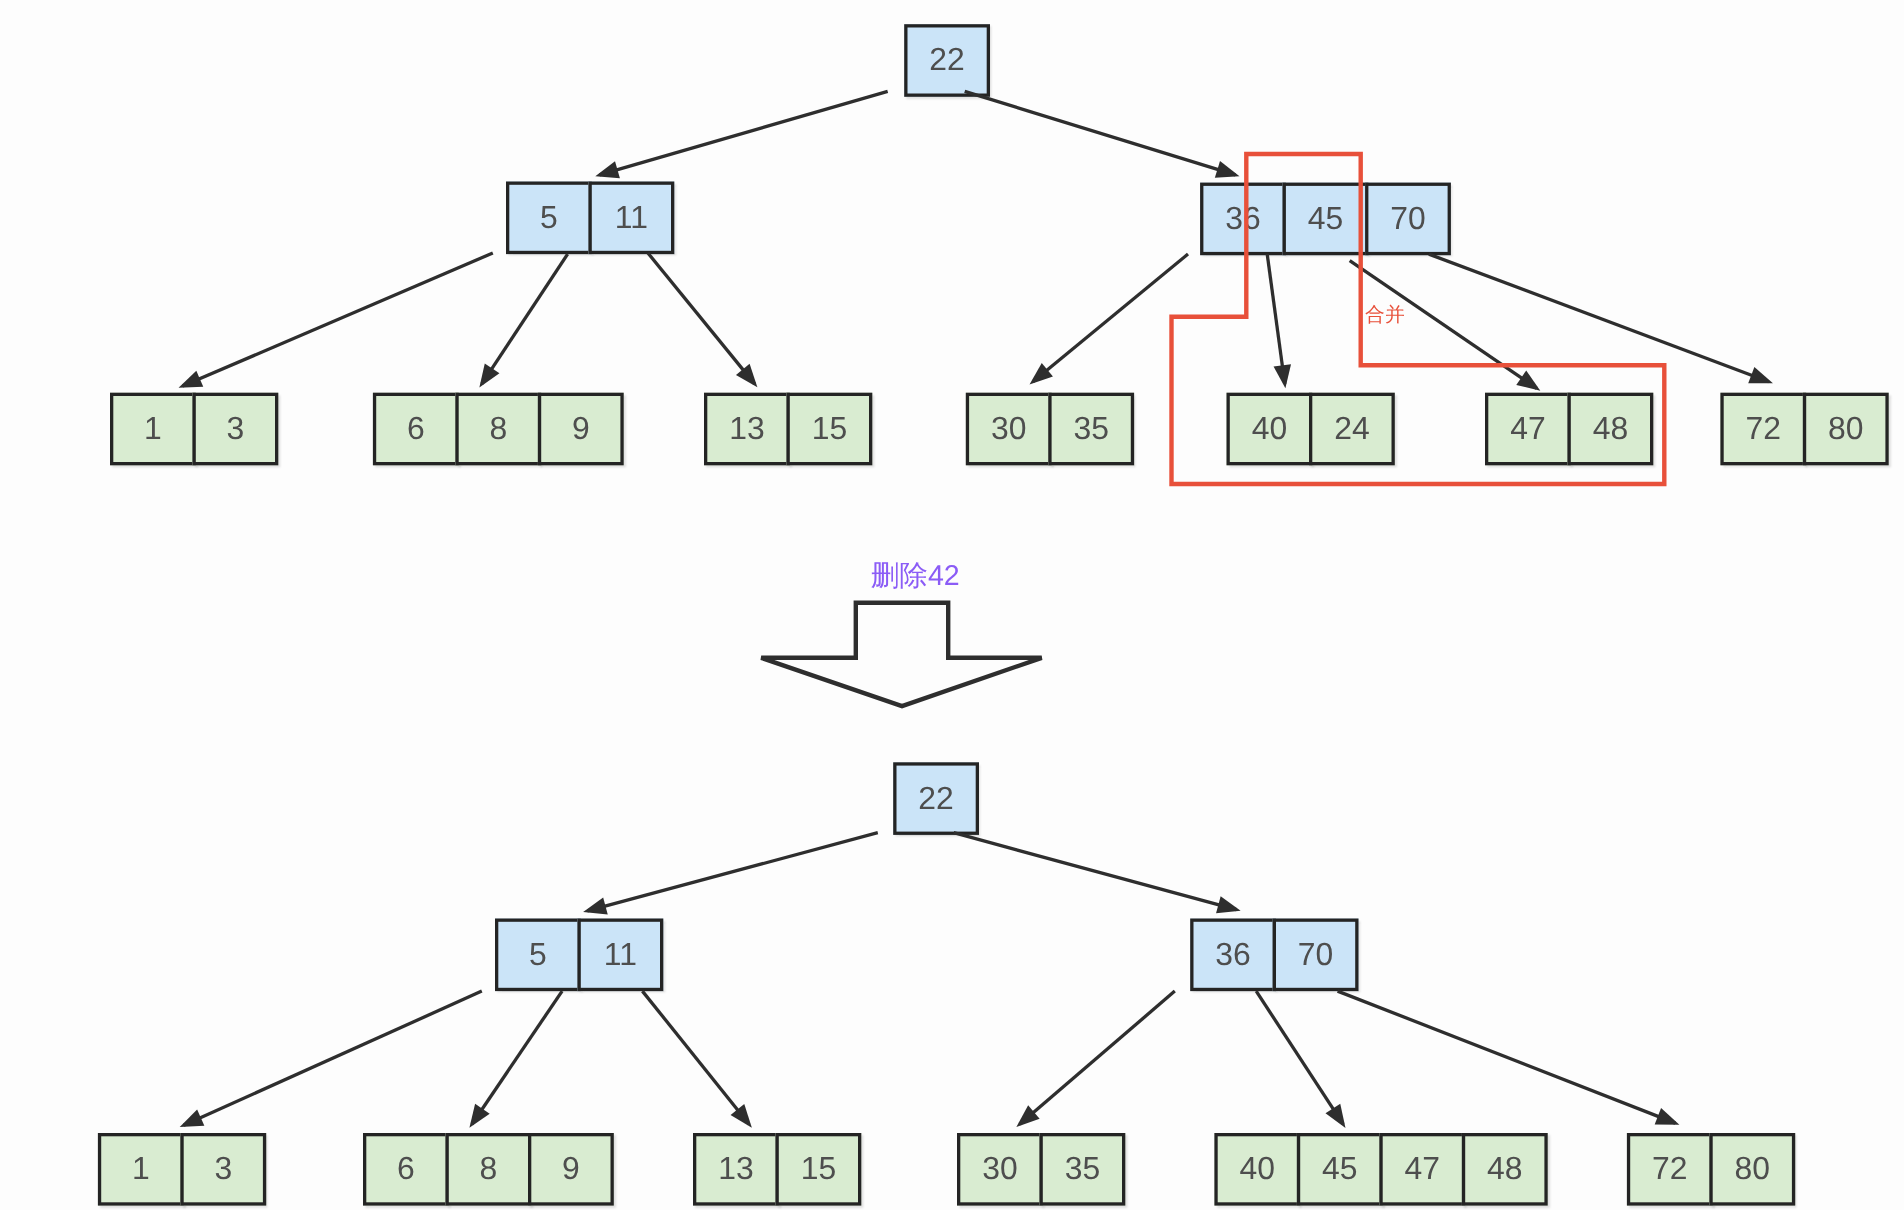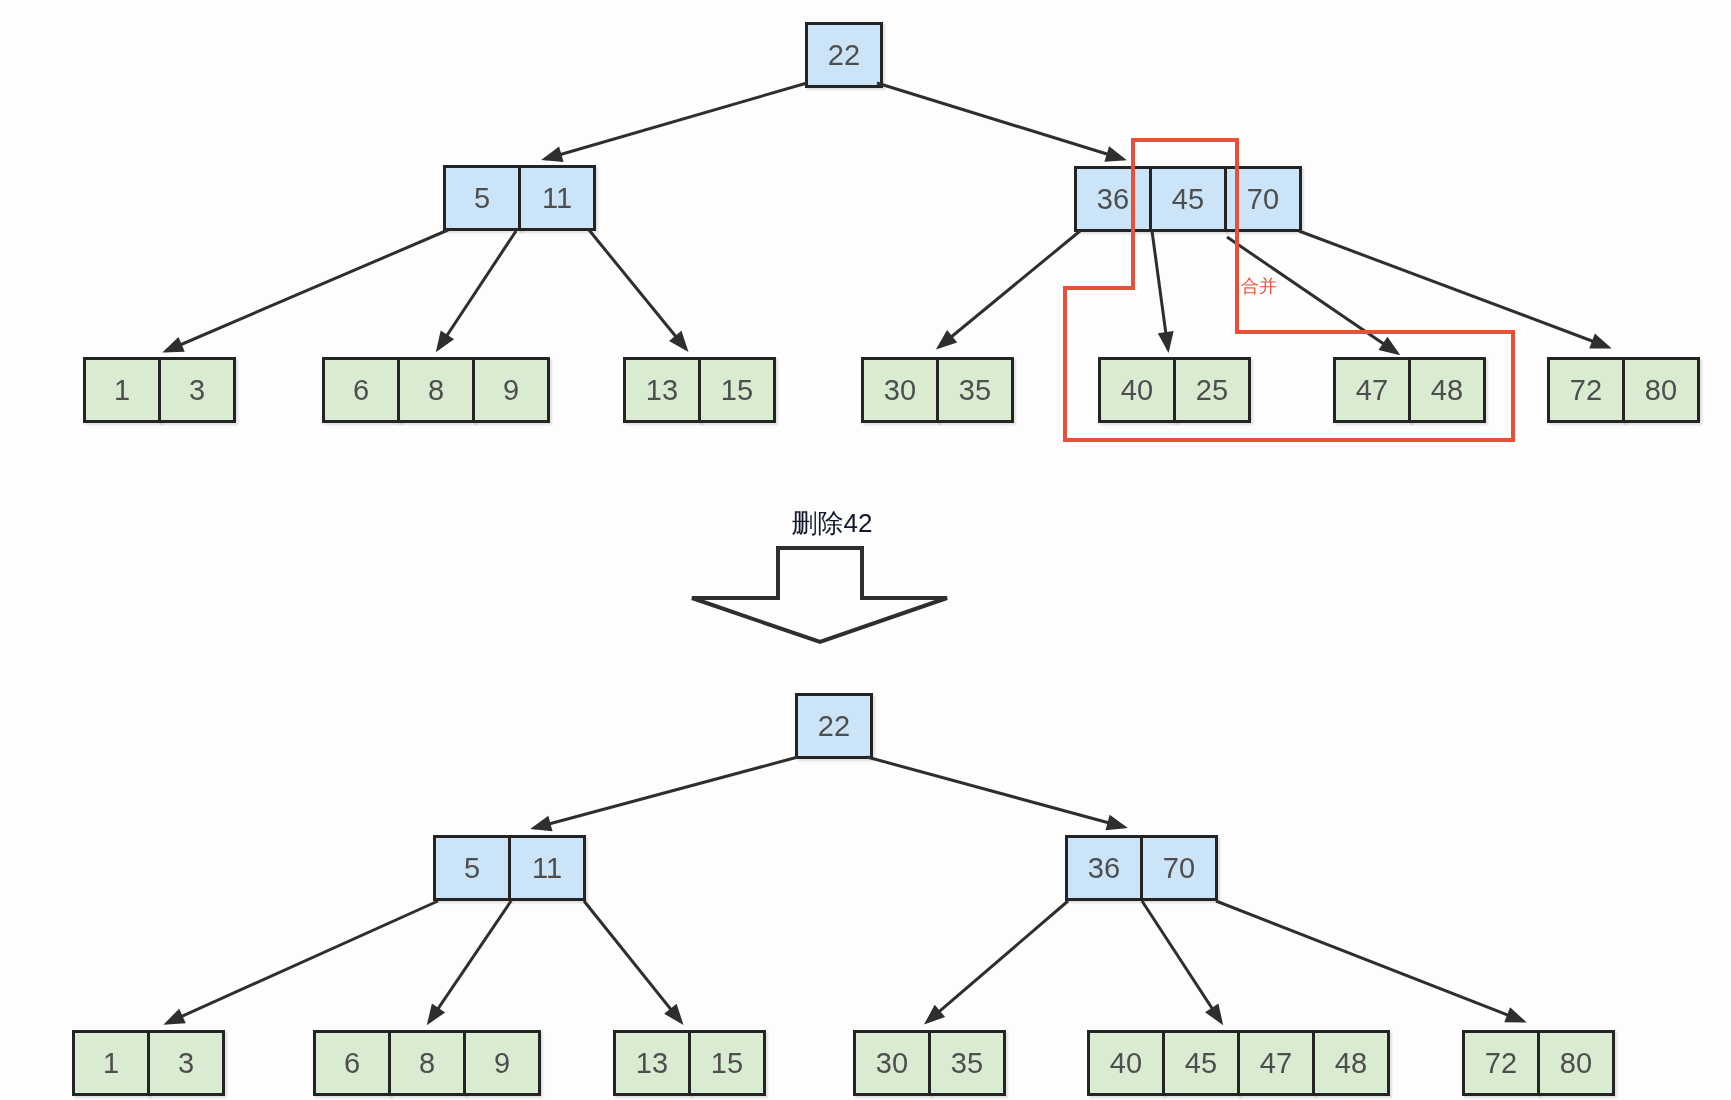--- a/index.html
+++ b/index.html
@@ -8,25 +8,25 @@
     background:#fdfdfd;
     font-family:"Liberation Sans", sans-serif;
   }
   .node{position:absolute;display:flex;z-index:2;}
   .cell{
     width:72px;height:60px;border:3px solid #242424;margin-left:-3px;
     display:flex;align-items:center;justify-content:center;
     font-size:29px;color:#4e4e4e;
     box-shadow:2px 2px 2px rgba(0,0,0,0.12);
   }
-  .cell:first-child{margin-left:0;}
+  .cell:first-child{margin-left:17px;}
   .node.internal .cell{background:var(--internal-fill,#cbe4f8);}
   .node.leaf .cell{background:var(--leaf-fill,#d9ecd1);}
   #edges{position:absolute;left:0;top:0;z-index:3;pointer-events:none;}
-  .lbl{position:absolute;z-index:4;color:#0f172a;}
+  .lbl{position:absolute;z-index:4;color:#8b5cf6;}
   #delete-label{left:762px;top:506px;width:140px;text-align:center;font-size:26px;}
   #merge-label{left:1241px;top:274px;font-size:18px;color:var(--highlight,#e8503a);}
   #watermark{
     right:0px;top:1050px;font-size:32px;color:#9a9a9a;white-space:nowrap;
     letter-spacing:1px;
   }
   #watermark .brand{color:#b9bdbd;font-weight:bold;opacity:.8;}
   #watermark .user{color:#8f8f8f;}
 </style>
 </head>
@@ -65,21 +65,21 @@
     <span class="cell">15</span>
   </div>
 
   <div class="node leaf" style="left:861px;top:357px">
     <span class="cell">30</span>
     <span class="cell">35</span>
   </div>
 
   <div class="node leaf" style="left:1098px;top:357px">
     <span class="cell">40</span>
-    <span class="cell">25</span>
+    <span class="cell">24</span>
   </div>
 
   <div class="node leaf" style="left:1333px;top:357px">
     <span class="cell">47</span>
     <span class="cell">48</span>
   </div>
 
   <div class="node leaf" style="left:1547px;top:357px">
     <span class="cell">72</span>
     <span class="cell">80</span>

